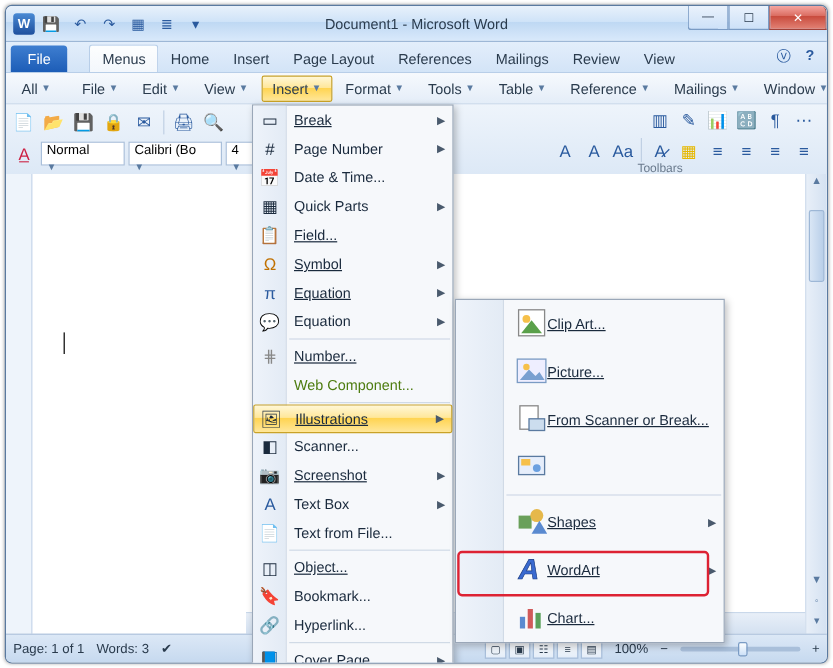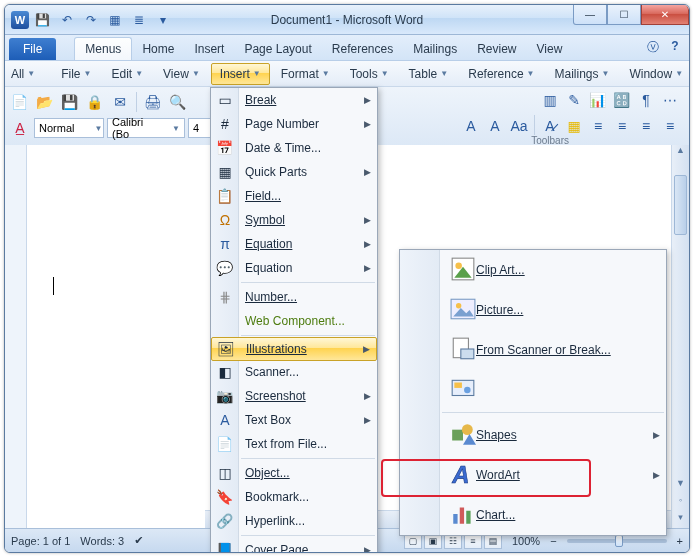--- a/index.html
+++ b/index.html
@@ -19,31 +19,31 @@
 
   
   .tabs { height: 26px; background: linear-gradient(#e3eefb,#d3e4f7); display:flex; align-items:flex-end; padding-left:4px; gap:0; border-bottom:1px solid #b8cee8; position:relative; }
   .file-tab { background: linear-gradient(#3e7ed0,#1d5db7); color:#fff; padding:4px 14px; font-size:12px; border-radius:3px 3px 0 0; margin-right:2px; }
   .tab { padding:4px 10px; font-size:12px; color:#2a3b4d; }
   .tab.active { background: linear-gradient(#fdfefe,#f3f7fc); border:1px solid #b8cee8; border-bottom:none; border-radius:3px 3px 0 0;margin-left:16px; }
   .help-area { position:absolute; right:6px; top:4px; display:flex; gap:6px; font-size:12px; color:#2a5a9e; }
   .help-area span { width:16px; text-align:center; }
 
   
-  .menubar { height: 26px; background: linear-gradient(#f6f9fd,#e4edf8); display:flex; align-items:center; padding:0 4px; gap:2px; border-bottom:1px solid #c9d8ea; font-size:12px; position:relative; z-index:5;justify-content:center; }
+  .menubar { height: 26px; background: linear-gradient(#f6f9fd,#e4edf8); display:flex; align-items:center; padding:0 4px; gap:2px; border-bottom:1px solid #c9d8ea; font-size:12px; position:relative; z-index:5; }
   .menu-item { padding:3px 8px; color:#2a3b4d; display:flex; align-items:center; gap:3px; border:1px solid transparent; border-radius:2px; }
   .menu-item .caret { font-size:8px; color:#5a7aa0; }
   .menu-item.open { background: linear-gradient(#fff7d6,#ffe79a 45%,#ffd34e 46%,#ffe79a); border-color:#c9a227; }
 
   
   .toolbars { background: linear-gradient(#eef4fb,#dce8f6); border-bottom:1px solid #b8cee8; padding:2px 4px 6px; position:relative; }
   .tb-row { display:flex; align-items:center; gap:3px; height:26px; }
   .tb-btn { width:22px; height:22px; display:flex; align-items:center; justify-content:center; color:#2a5a9e; font-size:14px; border:1px solid transparent; }
   .tb-sep { width:1px; height:20px; background:#c0d0e4; margin:0 2px; }
-  .combo { height:20px; border:1px solid #a9bfda; background:#fff; font-size:11px; display:flex; align-items:center; padding:0 4px; gap:20px; }
+  .combo { height:20px; border:1px solid #a9bfda; background:#fff; font-size:11px; display:flex; padding:0 4px; gap:4px;flex-direction:column; }
   .combo .caret { font-size:8px; color:#5a7aa0; }
   .toolbars-label { position:absolute; right:120px; bottom:1px; font-size:10px; color:#6a7a8d; }
 
   
   .doc-area { position:absolute; top:140px; left:0; right:0; bottom:24px; background:#fff; }
   .vruler { position:absolute; left:0; top:0; bottom:0; width:22px; background:#eef4fb; border-right:1px solid #c9d8ea; }
   .page { position:absolute; left:30px; top:8px; width:520px; height:360px; background:#fff; }
   .cursor-line { position:absolute; left:48px; top:132px; width:1px; height:18px; background:#000; }
   .scroll-v { position:absolute; right:0; top:0; bottom:0; width:18px; background:linear-gradient(90deg,#e8eff8,#d4e1f1); border-left:1px solid #c9d8ea; }
   .scroll-v .thumb { position:absolute; top:30px; left:2px; right:2px; height:60px; background:linear-gradient(90deg,#d9e6f5,#b9cfe9); border:1px solid #9db7d6; border-radius:2px; }
@@ -337,21 +337,21 @@
       </div>
     <div class="dd-sep"></div>
     <div class="dd-item">
         <span class="icon">📘</span>
         <span>Cover Page</span>
         <span class="arrow">▶</span>
       </div>
 
   </div>
 
-  <div class="dropdown submenu" style="left:394px; top:244px; width:268px;">
+  <div class="dropdown submenu" style="left:374px; top:244px; width:225px;">
     <div class="dd-iconcol"></div>
     <div class="dd-item">
       <span class="bigicon">
         <svg class="svg-big" viewBox="0 0 24 24">
             <rect x="2" y="2" width="20" height="20" fill="#fff" stroke="#888"></rect>
             <circle cx="8" cy="9" r="3" fill="#f6c04a"></circle>
             <path d="M4 20 L12 10 L20 20 Z" fill="#5aa04a"></path>
           </svg>
       </span>
       <span class="u">Clip Art...</span>

